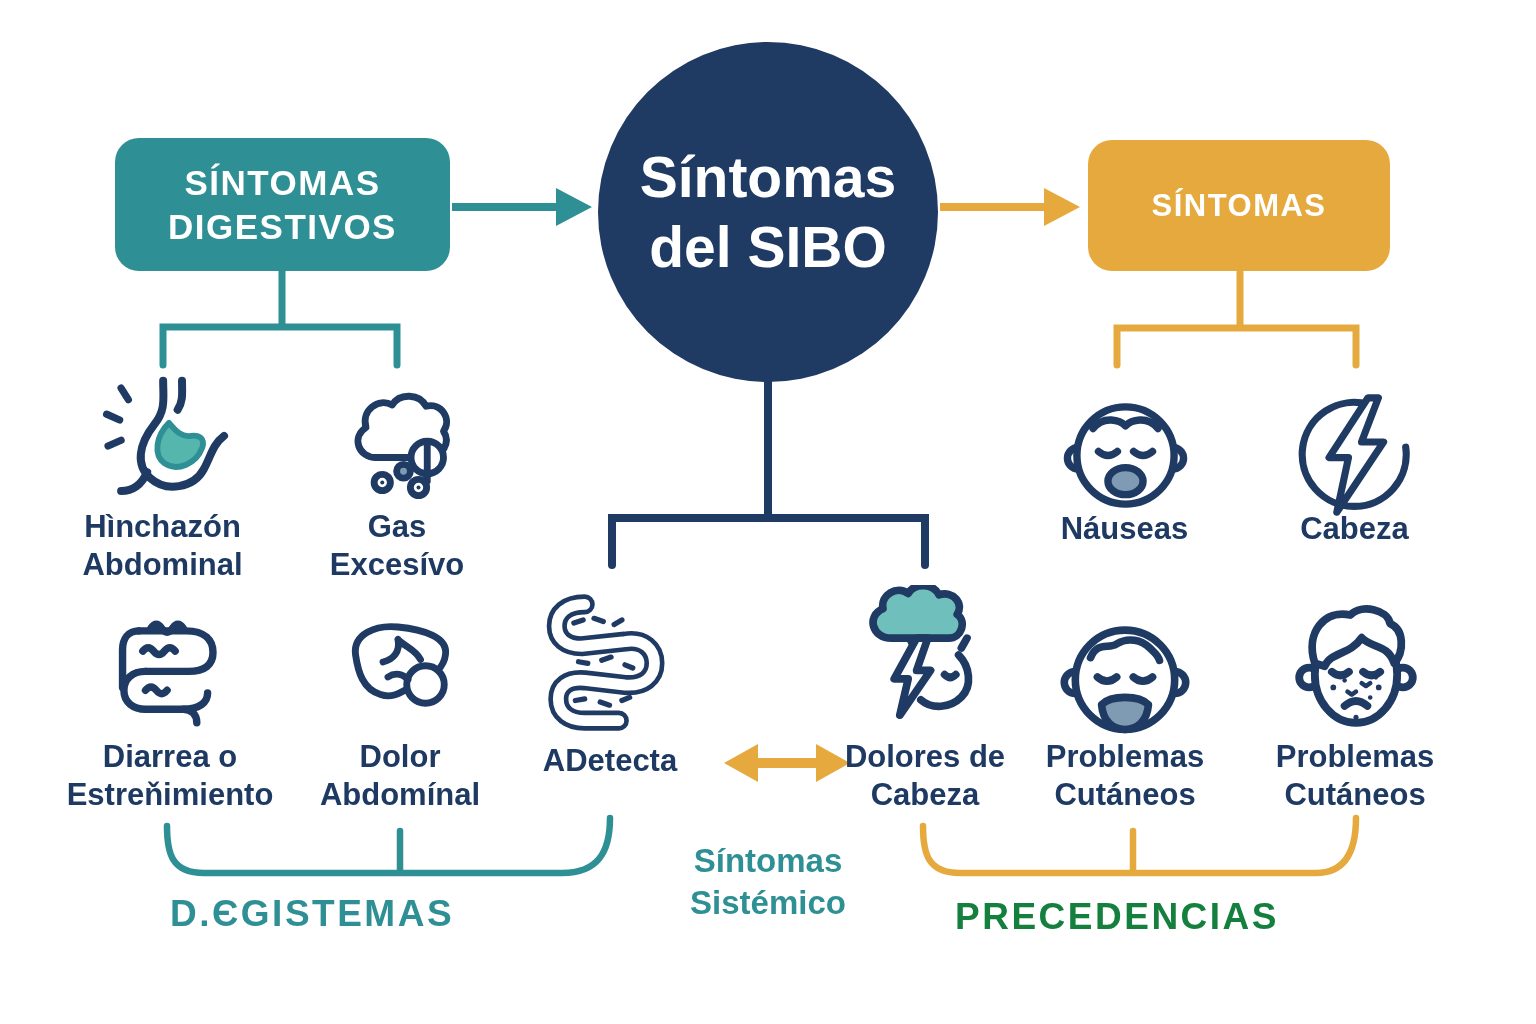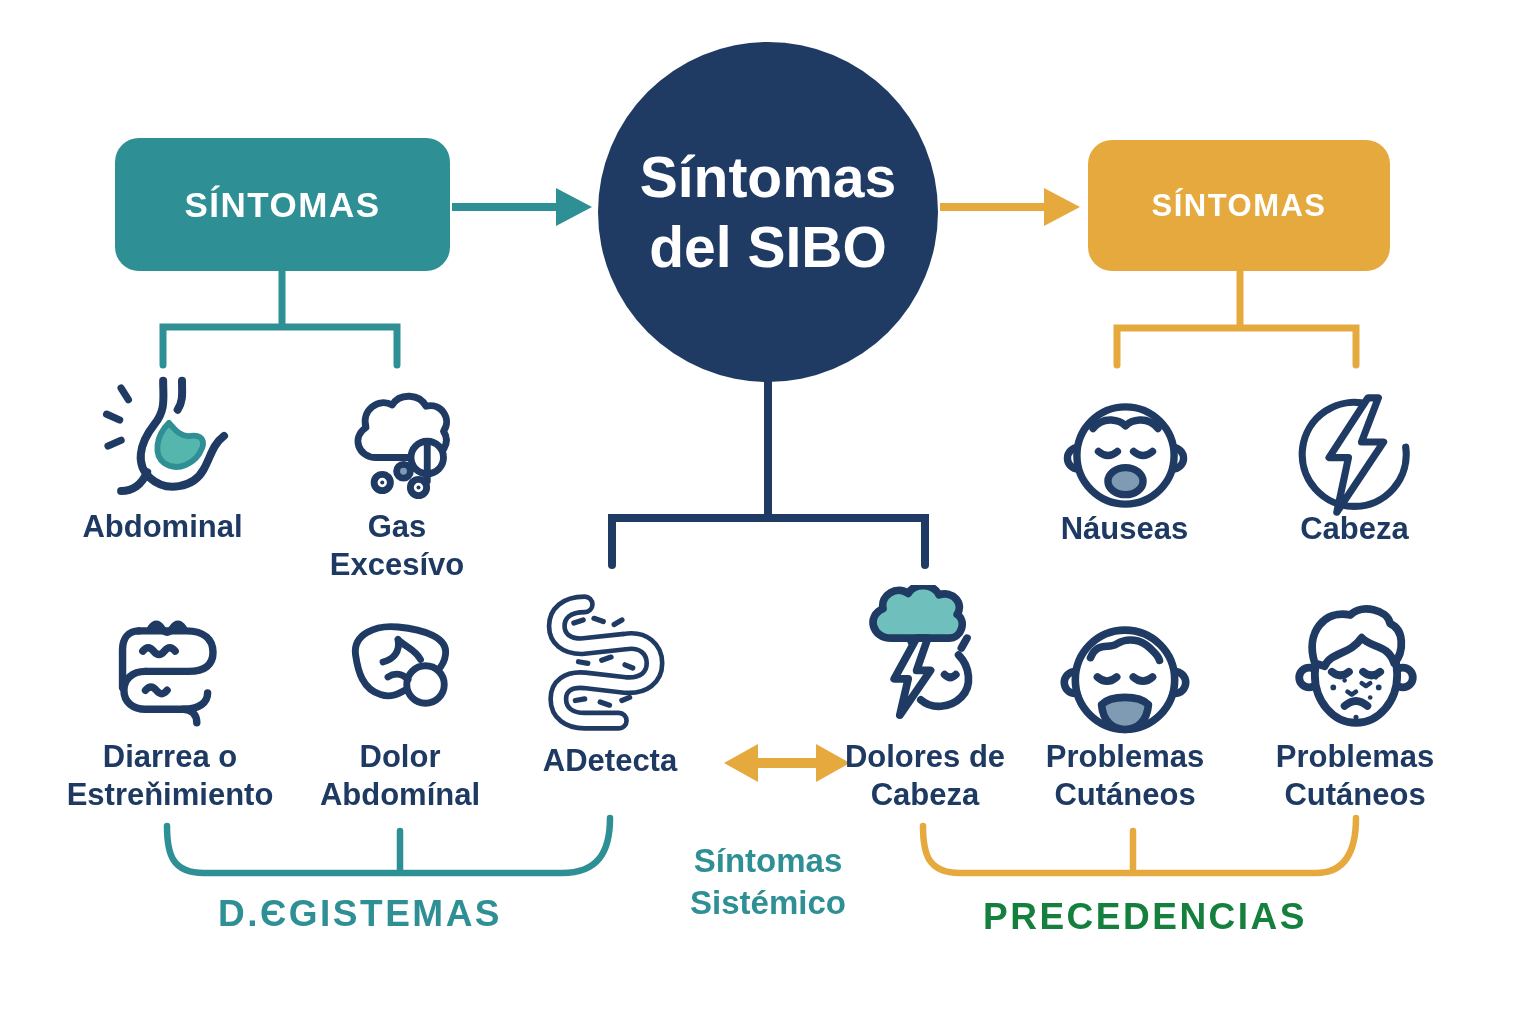--- a/index.html
+++ b/index.html
@@ -27,21 +27,21 @@
   .label{
     color:#1e3a63;font-size:31px;font-weight:600;line-height:38px;text-align:center;
   }
   .label span{display:block;}
   .label.bold{font-weight:700;}
   .relation-label{
     color:#2e8f94;font-size:33px;font-weight:600;line-height:42px;text-align:center;
   }
   .relation-label span{display:block;}
   .group-label{
-    font-size:37px;font-weight:800;letter-spacing:2.5px;text-align:center;
+    font-size:37px;font-weight:800;letter-spacing:2.5px;text-align:left;
   }
   .group-teal{color:#2e8f94;}
   .group-gold{color:#15803d;}
   .icon-wrap svg{width:100%;height:100%;display:block;}
 </style>
 </head>
 <body>
 
 <div class="canvas">
 
@@ -79,20 +79,21 @@
       <path d="M167,826 C167,854 172,873 204,873 L562,873 C598,873 610,852 610,818 M400,831 V873"></path>
     </g>
 
     <g stroke="#e6a93e" stroke-width="6.5" fill="none" stroke-linecap="round">
       <path d="M923,826 C923,854 928,873 960,873 L1316,873 C1346,873 1356,850 1356,818 M1133,831 V873"></path>
     </g>
   </svg>
 
   <div class="abs node-box teal-box" style="left:115px;top:138px;width:335px;height:133px;">
     <div class="box-l1">SÍNTOMAS</div>
+    <div class="box-l2">DIGESTIVOS</div>
   </div>
 
   <div class="abs circle" style="left:598px;top:42px;width:340px;height:340px;">
     <div class="circle-line">Síntomas</div>
     <div class="circle-line">del SIBO</div>
   </div>
 
   <div class="abs node-box gold-box" style="left:1088px;top:140px;width:302px;height:131px;">
     <div class="box-l1">SÍNTOMAS</div>
   </div>
@@ -224,20 +225,21 @@
           <circle cx="66" cy="63" r="2"></circle>
         <circle cx="42" cy="58" r="1.6"></circle>
           <circle cx="60" cy="70" r="1.6"></circle>
         <circle cx="50" cy="84" r="1.8"></circle>
           <circle cx="64" cy="56" r="1.5"></circle>
       </g>
     </svg>
   </div>
 
   <div class="abs label" style="left:40px;top:508px;width:245px;">
+    <span>Hìnchazón</span>
     <span>Abdominal</span>
   </div>
 
   <div class="abs label" style="left:277px;top:508px;width:240px;">
     <span>Gas</span>
     <span>Excesívo</span>
   </div>
 
   <div class="abs label" style="left:40px;top:738px;width:260px;">
     <span>Diarrea o</span>

